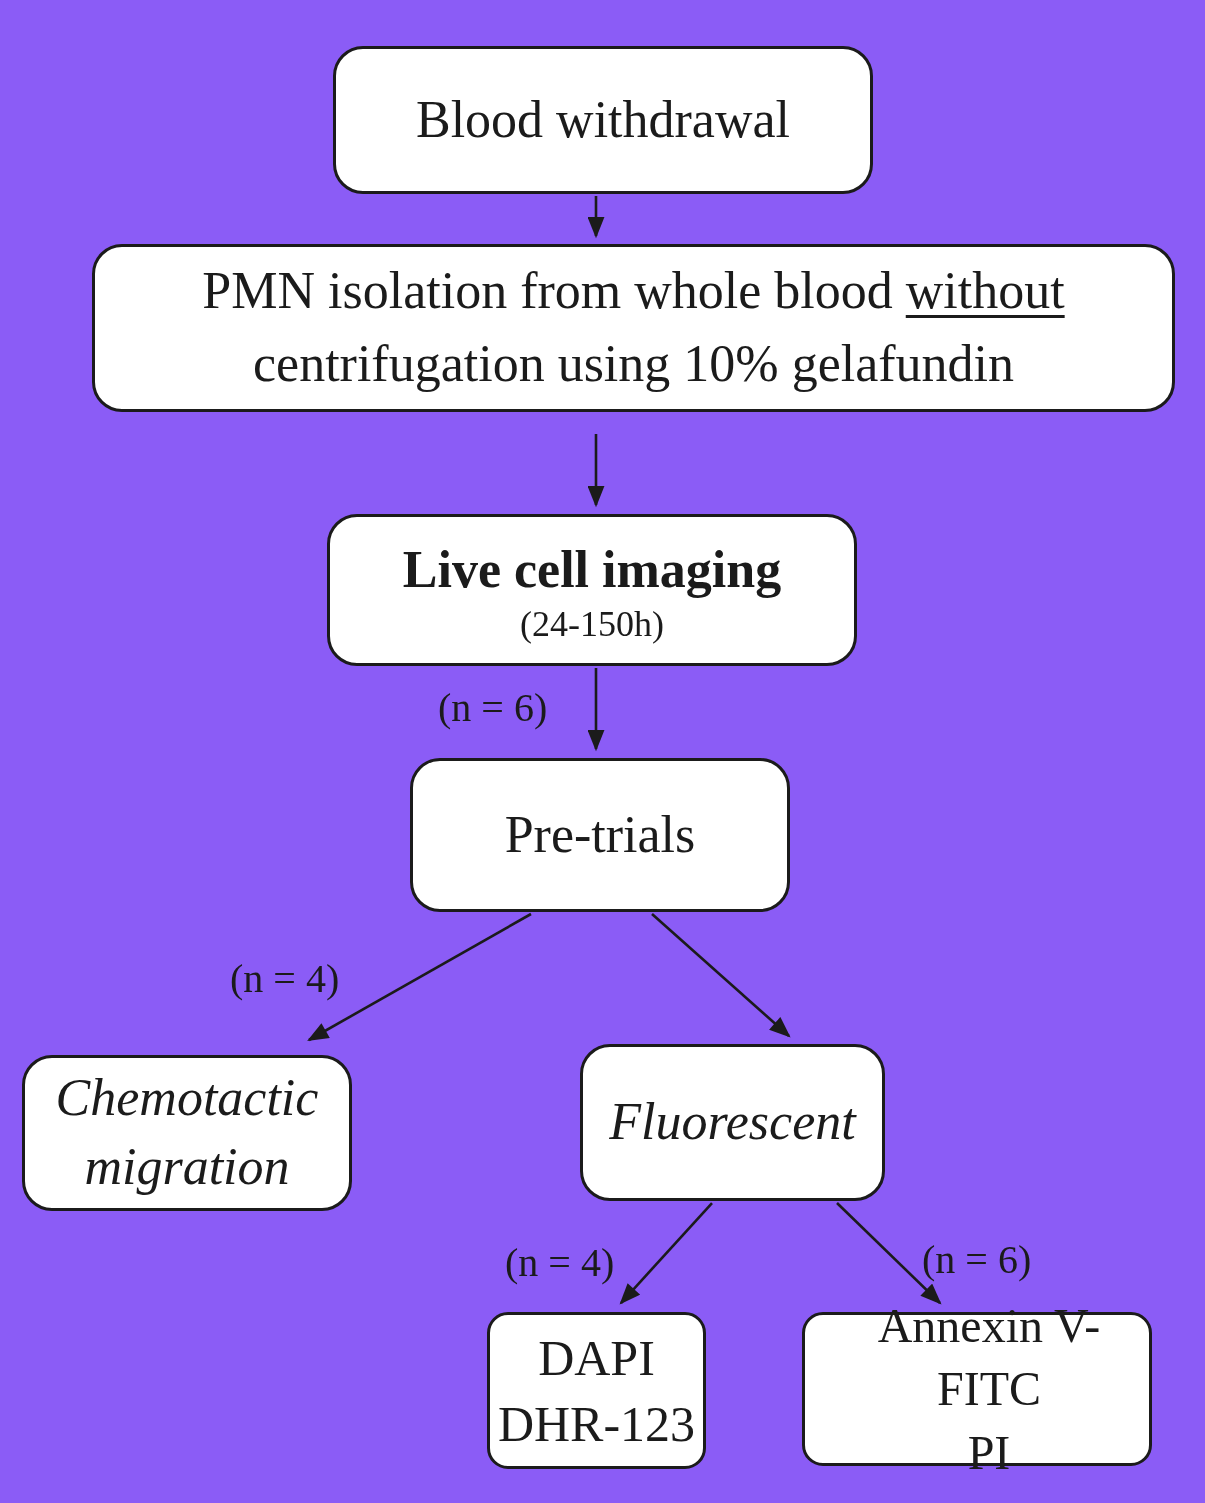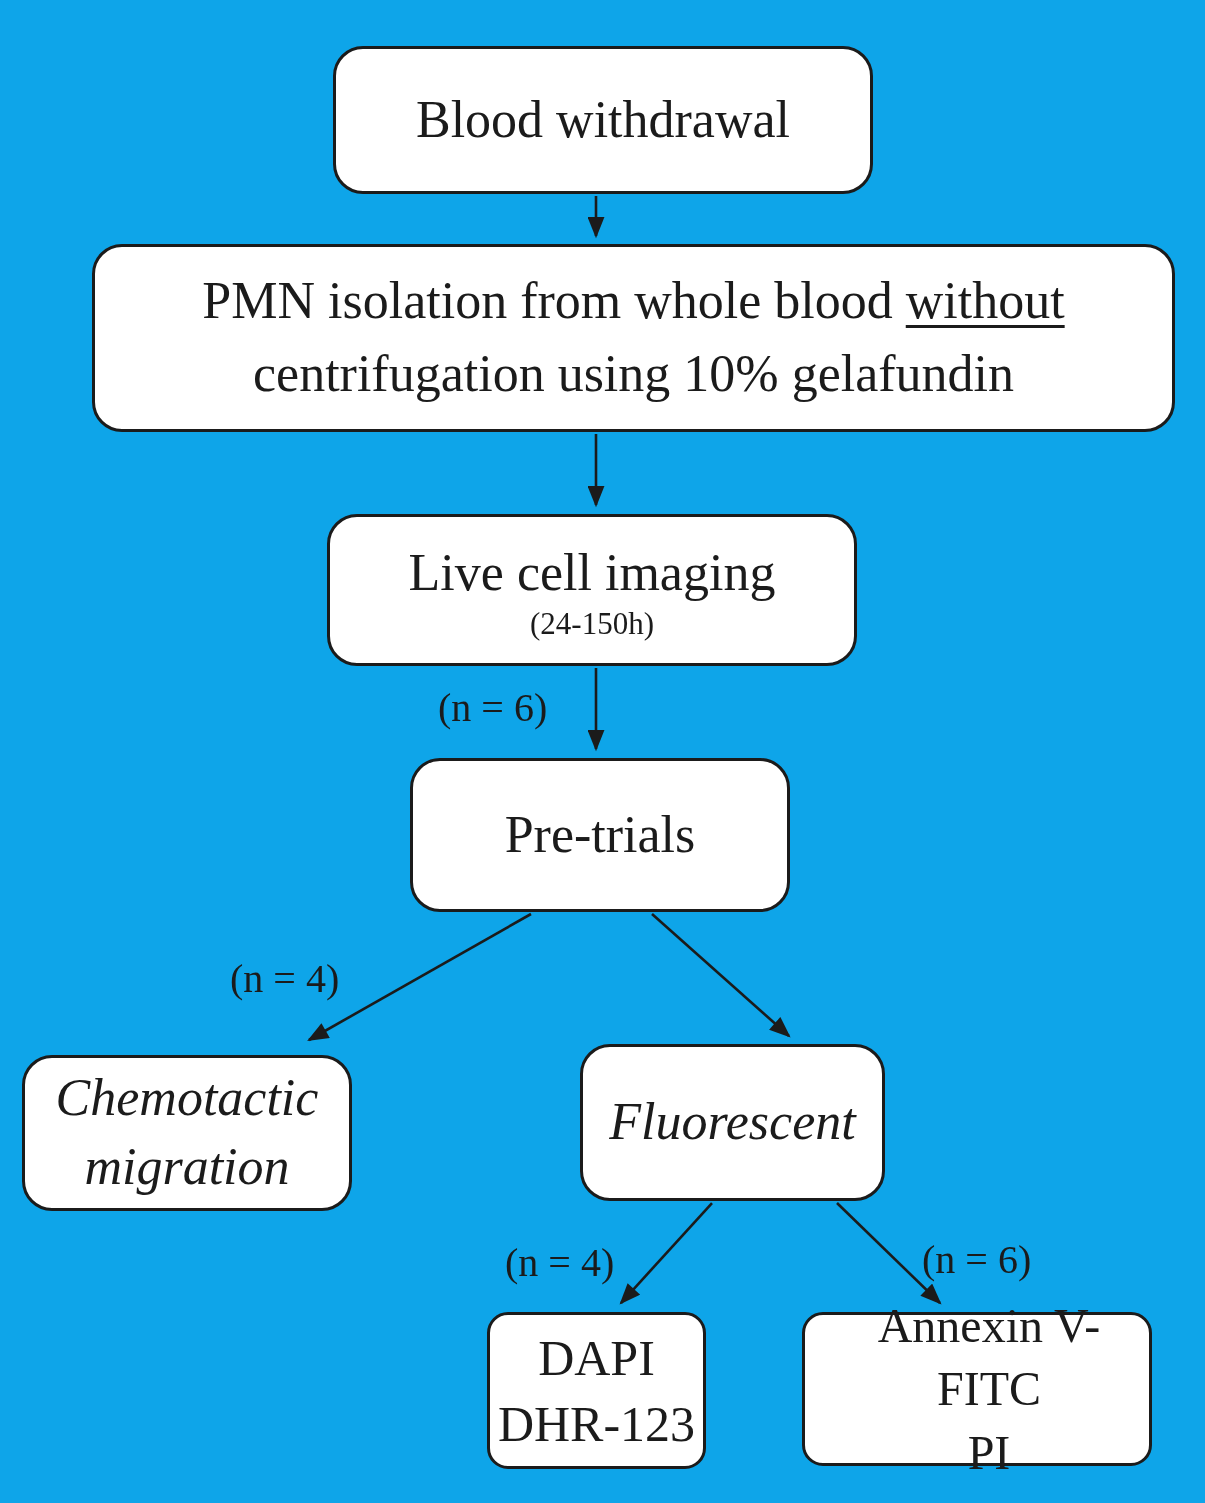--- a/index.html
+++ b/index.html
@@ -4,21 +4,21 @@
 <style>
   html, body {
     margin: 0;
     padding: 0;
     background: #ffffff;
   }
   .canvas {
     position: relative;
     width: 1205px;
     height: 1503px;
-    background: #0ea5e9;
+    background: #8b5cf6;
     font-family: "Liberation Serif", "DejaVu Serif", serif;
     color: #1b1b1b;
     overflow: hidden;
   }
   .arrows {
     position: absolute;
     left: 0;
     top: 0;
     width: 1205px;
     height: 1503px;
@@ -35,43 +35,43 @@
     align-items: center;
     justify-content: center;
     text-align: center;
     font-size: 52px;
     line-height: 1.32;
   }
   .node.small {
     border-radius: 21px;
   }
   .node .title-bold {
-    font-weight: normal;
+    font-weight: bold;
   }
   .node .subtitle {
-    font-size: 31px;
+    font-size: 36px;
     line-height: 1.1;
   }
   .node.italic {
     font-style: italic;
   }
   .underlined {
     text-decoration: underline;
     text-decoration-thickness: 3px;
     text-underline-offset: 7px;
   }
   .edge-label {
     position: absolute;
     font-size: 40px;
     line-height: 1.1;
     white-space: nowrap;
   }
   
   #node-blood        { left: 333px; top: 46px;   width: 540px;  height: 148px; }
-  #node-pmn          { left: 92px;  top: 244px;  width: 1083px; height: 188px; line-height: 1.4; }
+  #node-pmn          { left: 92px;  top: 244px;  width: 1083px; height: 168px; line-height: 1.4; }
   #node-imaging      { left: 327px; top: 514px;  width: 530px;  height: 152px; }
   #node-pretrials    { left: 410px; top: 758px;  width: 380px;  height: 154px; }
   #node-chemotactic  { left: 22px;  top: 1048px; width: 330px;  height: 156px; margin-top: 7px; }
   #node-fluorescent  { left: 580px; top: 1044px; width: 305px;  height: 157px; }
   #node-dapi         { left: 487px; top: 1312px; width: 219px;  height: 157px; font-size: 50px; }
   #node-annexin      { left: 802px; top: 1312px; width: 350px;  height: 154px; font-size: 48px; padding-left: 24px; }
   
   #label-n6-pretrials   { left: 438px; top: 686px;  width: 155px; }
   #label-n4-chemotactic { left: 230px; top: 957px;  width: 155px; }
   #label-n4-dapi        { left: 505px; top: 1241px; width: 155px; }

